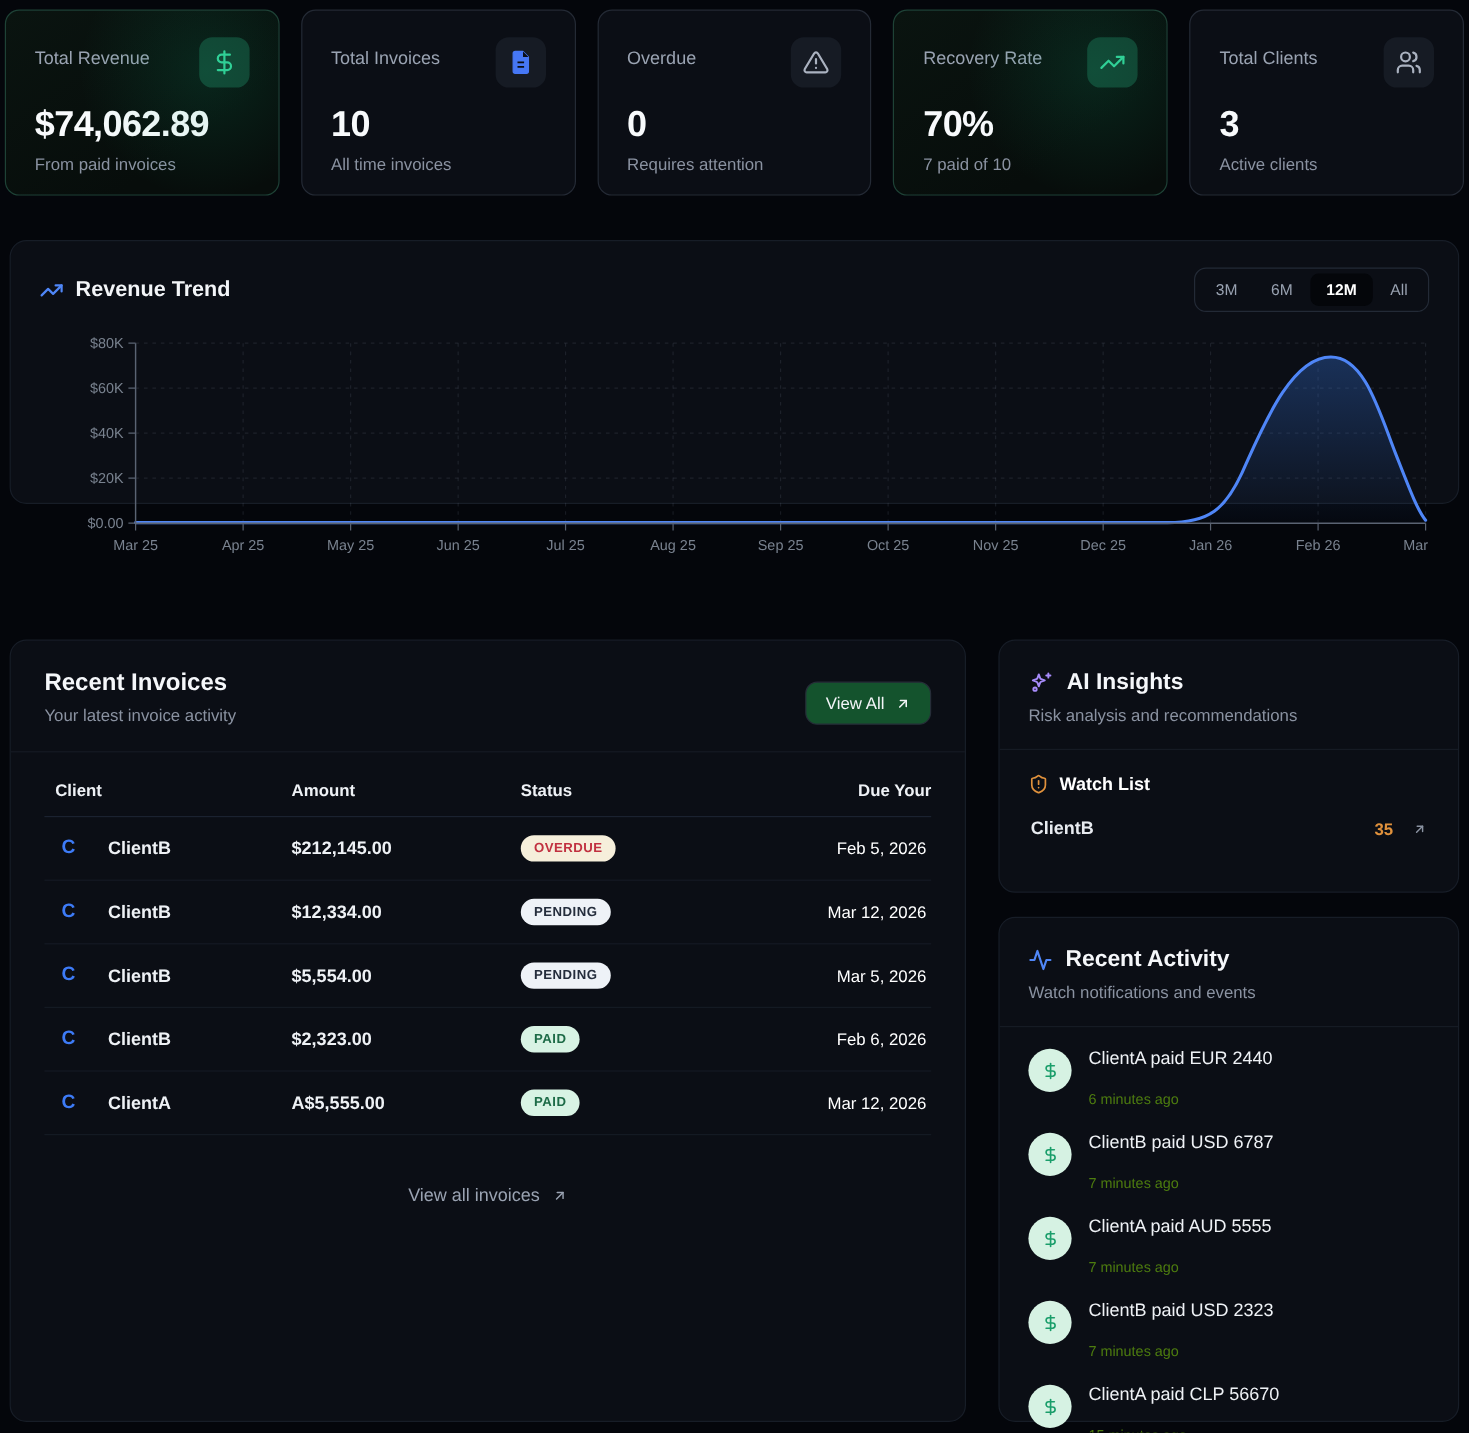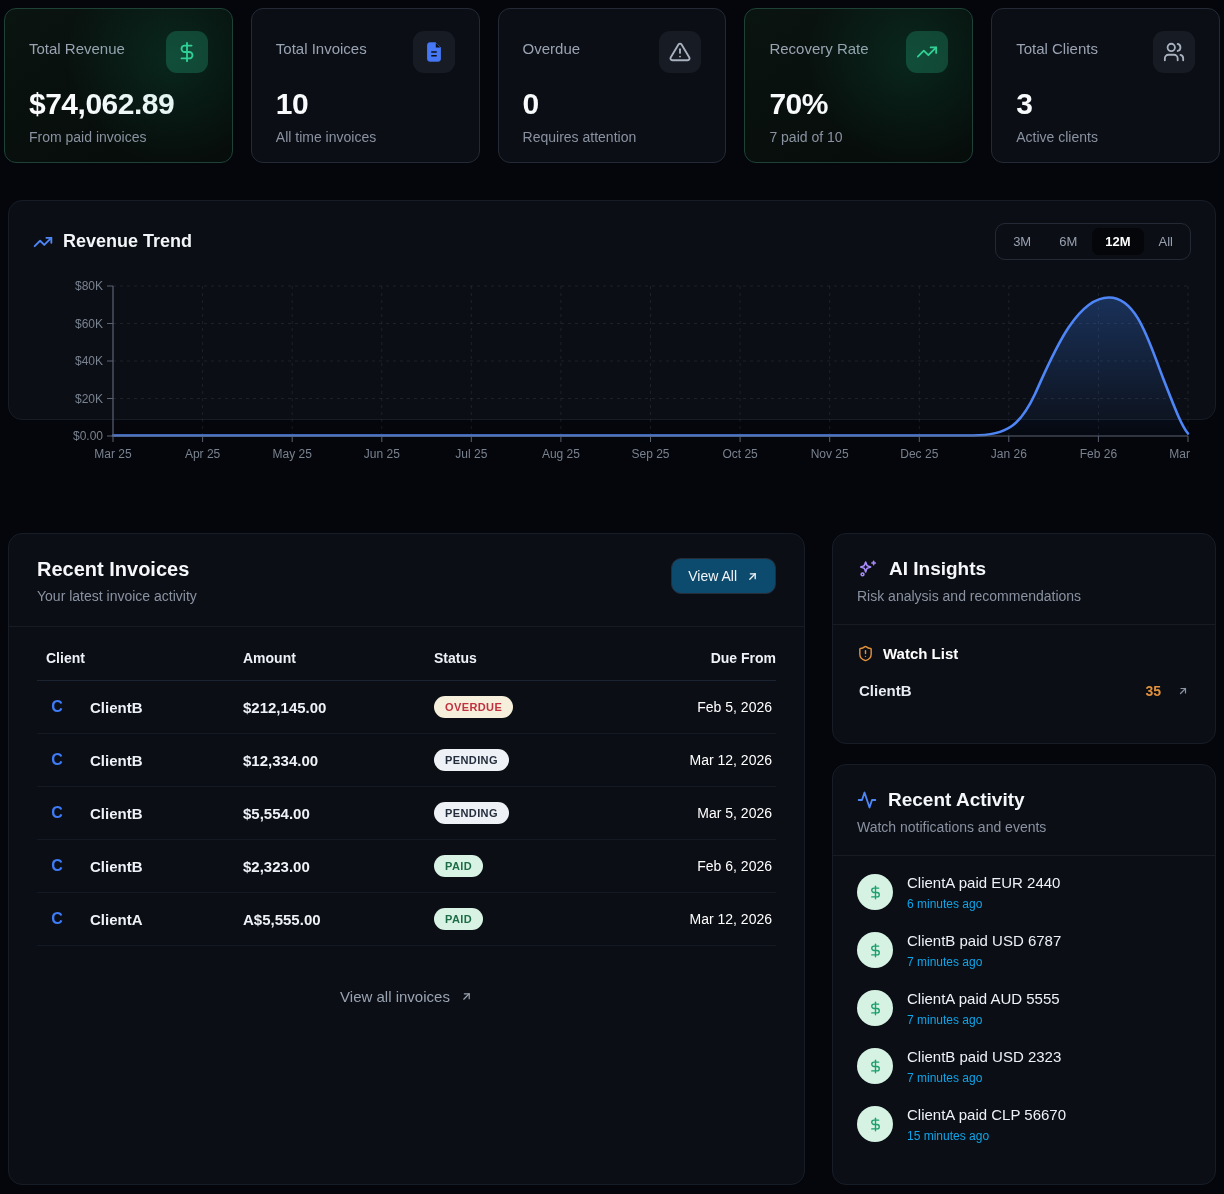--- a/index.html
+++ b/index.html
@@ -36,24 +36,24 @@
   .chart-title { font-size:18px; font-weight:bold; color:#f3f5f8; }
   .range-group { display:inline-flex; align-items:center; gap:2px; border:1px solid #232a36;
                  border-radius:10px; padding:4px; }
   .range-btn { border:none; background:transparent; color:#98a1b0; font-size:13px; padding:6px 13px;
                border-radius:7px; cursor:pointer; font-family:inherit; }
   .range-btn.active { background:#04060a; color:#ffffff; font-weight:bold; }
   .chart-svg { display:block; width:1160px; height:206px; }
   .tick-label { font-size:12px; fill:#79828f; }
 
   
-  .sec-header { display:flex; justify-content:space-between; align-items:flex-start; }
+  .sec-header { display:flex; justify-content:space-between; align-items:flex-end; }
   .sec-title { font-size:20px; font-weight:bold; color:#f5f7fa; }
   .sec-sub { font-size:14px; color:#8a92a1; margin-top:7px; }
-  .view-all-btn { display:inline-flex; align-items:center; gap:9px; background:#0c4a6e; border:1px solid #262d38;
+  .view-all-btn { display:inline-flex; align-items:center; gap:9px; background:#14532d; border:1px solid #262d38;
                   border-radius:10px; padding:9px 16px; color:#f3f5f8; font-size:14px; cursor:pointer;
                   font-family:inherit; }
   .divider { height:1px; background:#161b24; margin:22px -28px 0; }
   .inv-table { margin-top:8px; }
   .inv-row { display:grid; grid-template-columns:206px 191px 1fr 150px; align-items:center;
              border-bottom:1px solid #141a23; height:53px; }
   .inv-row.head { height:46px; border-bottom:1px solid #1b2230; }
   .col-h { font-size:14px; font-weight:bold; color:#eef1f5; }
   .col-h.right, .cell-due { text-align:right; }
   .cell-client { display:flex; align-items:center; gap:22px; padding-left:9px; }
@@ -85,21 +85,21 @@
   .watch-right { display:flex; align-items:center; gap:16px; }
   .watch-score { font-size:14px; font-weight:bold; color:#e0913c; }
 
   
   .act-head { padding:24px 24px 20px; }
   .act-list { padding:18px 24px 0; }
   .act-item { display:flex; gap:14px; margin-bottom:21px; }
   .act-icon { width:36px; height:36px; border-radius:50%; background:#d6f2e3; display:flex;
               align-items:center; justify-content:center; flex:0 0 auto; }
   .act-text { font-size:15px; color:#eef1f5; }
-  .act-time { font-size:12px; color:#0ea5e9; margin-top:6px; }
+  .act-time { font-size:12px; color:#4d7c0f; margin-top:18px; }
 
   svg.ic { display:block; }
 </style>
 </head>
 <body>
 
 <div class="page">
 
   <div class="stats-row">
 
@@ -296,21 +296,21 @@
           </svg>
       </button>
     </div>
     <div class="divider"></div>
 
     <div class="inv-table">
       <div class="inv-row head">
         <span class="col-h" style="padding-left:9px">Client</span>
         <span class="col-h">Amount</span>
         <span class="col-h">Status</span>
-        <span class="col-h right">Due From</span>
+        <span class="col-h right">Due Your</span>
       </div>
 
       <div class="inv-row">
         <span class="cell-client">
           <span class="avatar">C</span>
           <span class="client-name">ClientB</span>
         </span>
         <span class="cell-amount">$212,145.00</span>
         <span><span class="badge badge--overdue">OVERDUE</span></span>
         <span class="cell-due">Feb 5, 2026</span>

